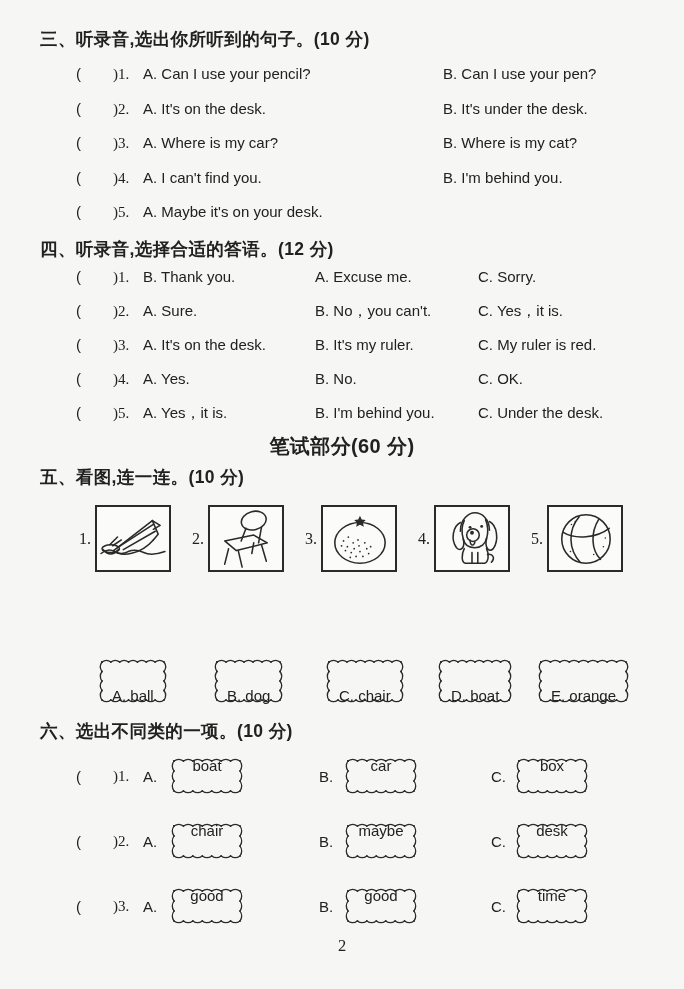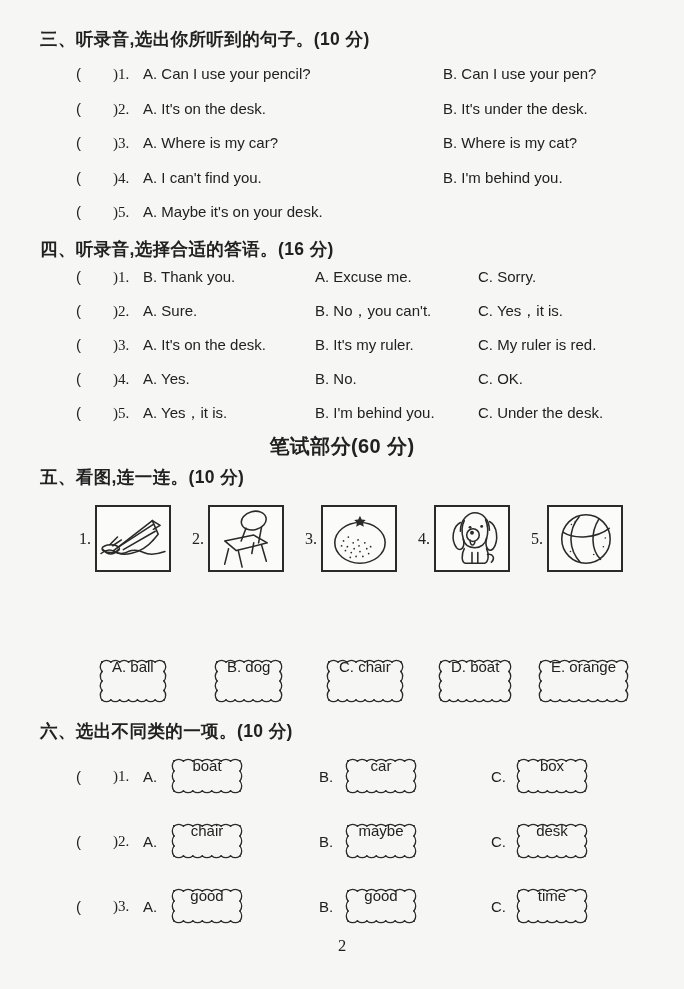--- a/index.html
+++ b/index.html
@@ -25,21 +25,21 @@
   .pic-num{font-family:"Liberation Serif", serif;font-size:16px;width:18px;text-align:right;margin-right:4px;}
   .pic-frame{width:76px;height:67px;border:2px solid #2a2a2a;box-sizing:border-box;background:#fbfbf9;
              display:flex;align-items:center;justify-content:center;}
   .pic-frame svg{display:block;}
   .line{fill:none;stroke:#2a2a2a;stroke-width:1.6;stroke-linecap:round;stroke-linejoin:round;}
   .fillink{fill:#2a2a2a;stroke:none;}
 
   
   .wavy{position:relative;box-sizing:border-box;}
   .wavy-svg{position:absolute;left:0;top:0;overflow:visible;pointer-events:none;}
-  .label-box{position:absolute;top:658px;height:46px;display:flex;align-items:flex-start;
+  .label-box{position:absolute;top:658px;height:46px;display:flex;align-items:flex-end;
              padding:0 14px;font-size:15px;white-space:nowrap;}
 
   
   .row6{position:absolute;left:76px;height:38px;display:flex;align-items:center;font-size:15px;white-space:nowrap;}
   .c-paren{display:inline-block;width:37px;}
   .c-num{display:inline-block;width:30px;}
   .c-alabel{display:inline-block;width:27px;}
   .c-blabel{display:inline-block;width:25px;margin-left:75px;}
   .c-clabel{display:inline-block;width:24px;margin-left:73px;}
   .w6{width:74px;height:38px;display:flex;align-items:flex-start;justify-content:center;}
@@ -77,21 +77,21 @@
     <span class="serif">)4.</span>
     <span>A. I can't find you.</span>
     <span>B. I'm behind you.</span>
   </div>
   <div class="row sec3" style="top:202px">
     <span>(</span>
     <span class="serif">)5.</span>
     <span>A. Maybe it's on your desk.</span>
   </div>
 
-  <div class="heading" style="top:237px">四、听录音,选择合适的答语。(16 分)</div>
+  <div class="heading" style="top:237px">四、听录音,选择合适的答语。(12 分)</div>
 
   <div class="row sec4" style="top:267px">
     <span>(</span>
     <span class="serif">)1.</span>
     <span>B. Thank you.</span>
     <span>A. Excuse me.</span>
     <span>C. Sorry.</span>
   </div>
   <div class="row sec4" style="top:301px">
     <span>(</span>

